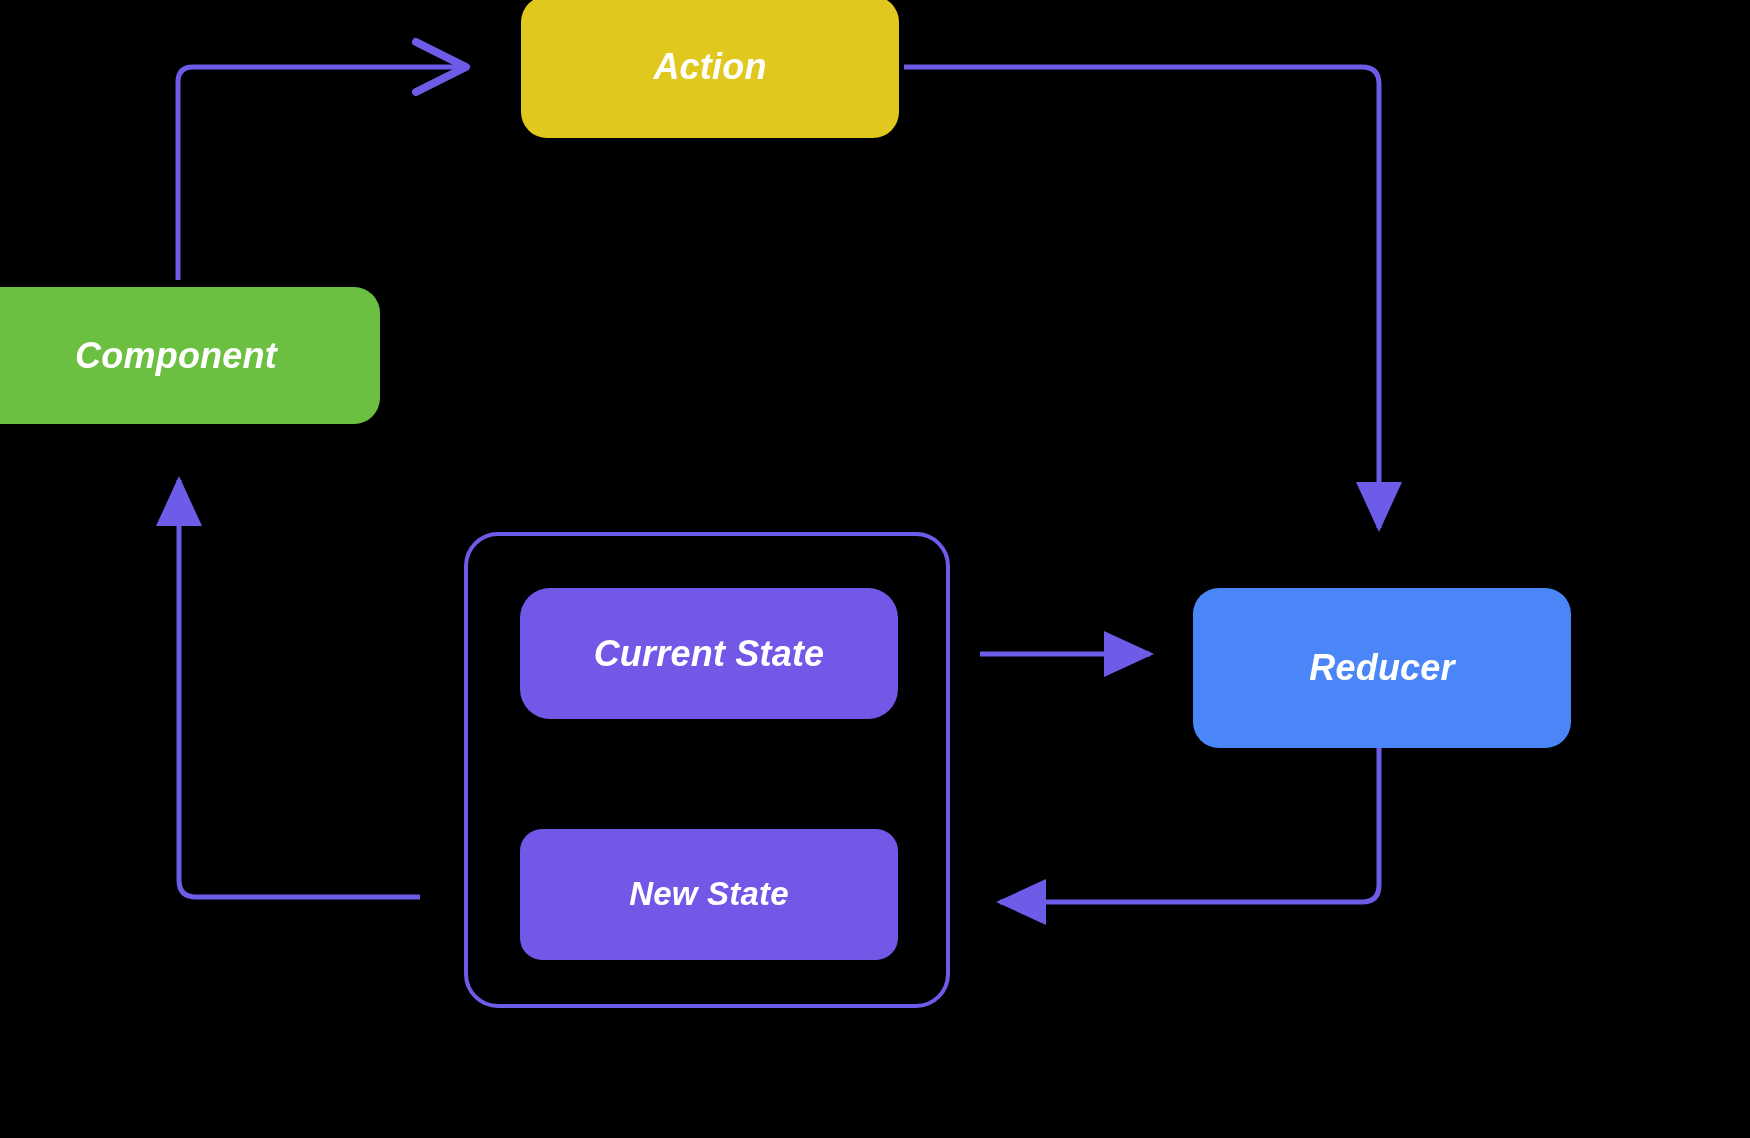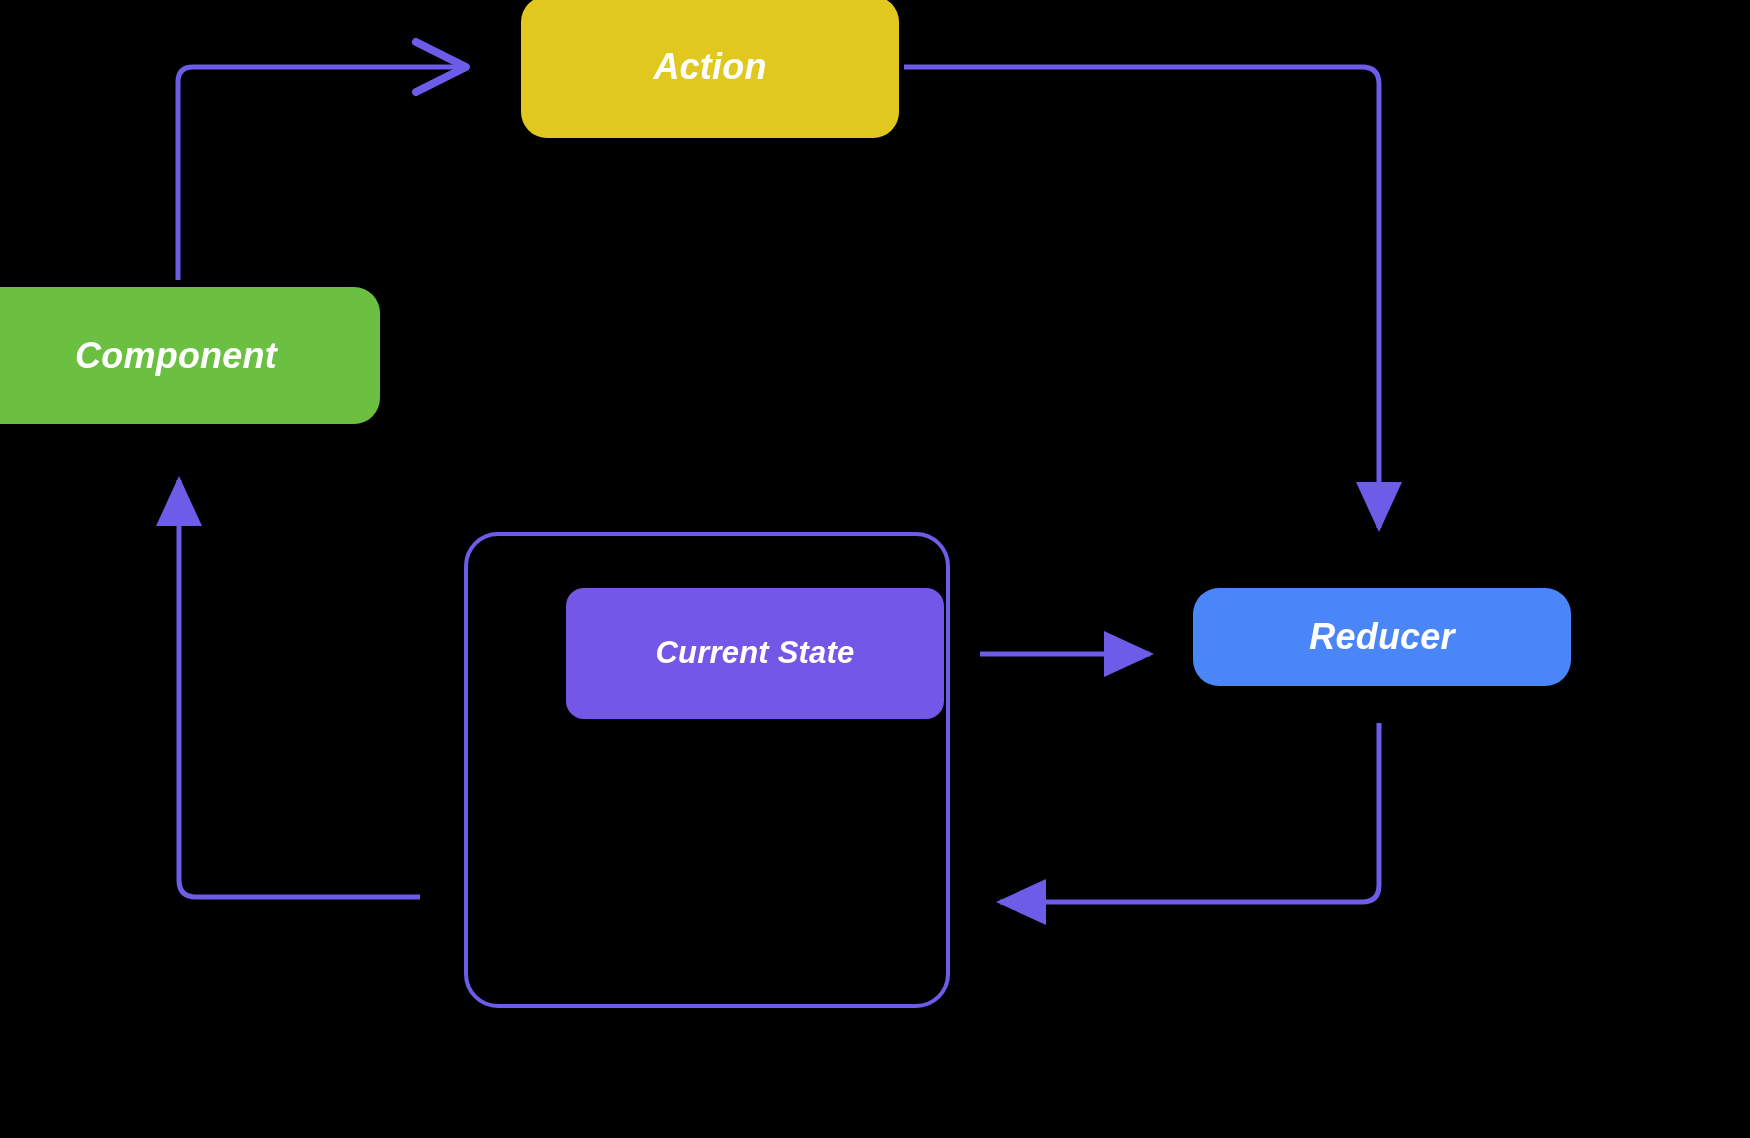--- a/index.html
+++ b/index.html
@@ -62,21 +62,21 @@
     background: #6CC041;
     border-radius: 26px;
     font-size: 36px;
   }
 
   
   #node-reducer {
     left: 1193px;
     top: 588px;
     width: 378px;
-    height: 98px;
+    height: 160px;
     background: #4A86F7;
     border-radius: 26px;
     font-size: 36px;
   }
 
   
   #state-container {
     left: 464px;
     top: 532px;
     width: 486px;
@@ -87,23 +87,22 @@
     display: block;
   }
 
   
   #node-current-state {
     left: 520px;
     top: 588px;
     width: 378px;
     height: 131px;
     background: #7358E8;
-    border-radius: 18px;
-    font-size: 31px;
-    margin-left: 46px;
+    border-radius: 30px;
+    font-size: 36px;
   }
 
   
   #node-new-state {
     left: 520px;
     top: 829px;
     width: 378px;
     height: 131px;
     background: #7358E8;
     border-radius: 22px;
@@ -147,14 +146,17 @@
   </div>
 
   <div class="node" id="node-reducer">
     <span class="node-label">Reducer</span>
   </div>
 
   <div class="node" id="node-current-state">
     <span class="node-label">Current State</span>
   </div>
 
+  <div class="node" id="node-new-state">
+    <span class="node-label">New State</span>
+  </div>
 
 </div>
 
 </body></html>

